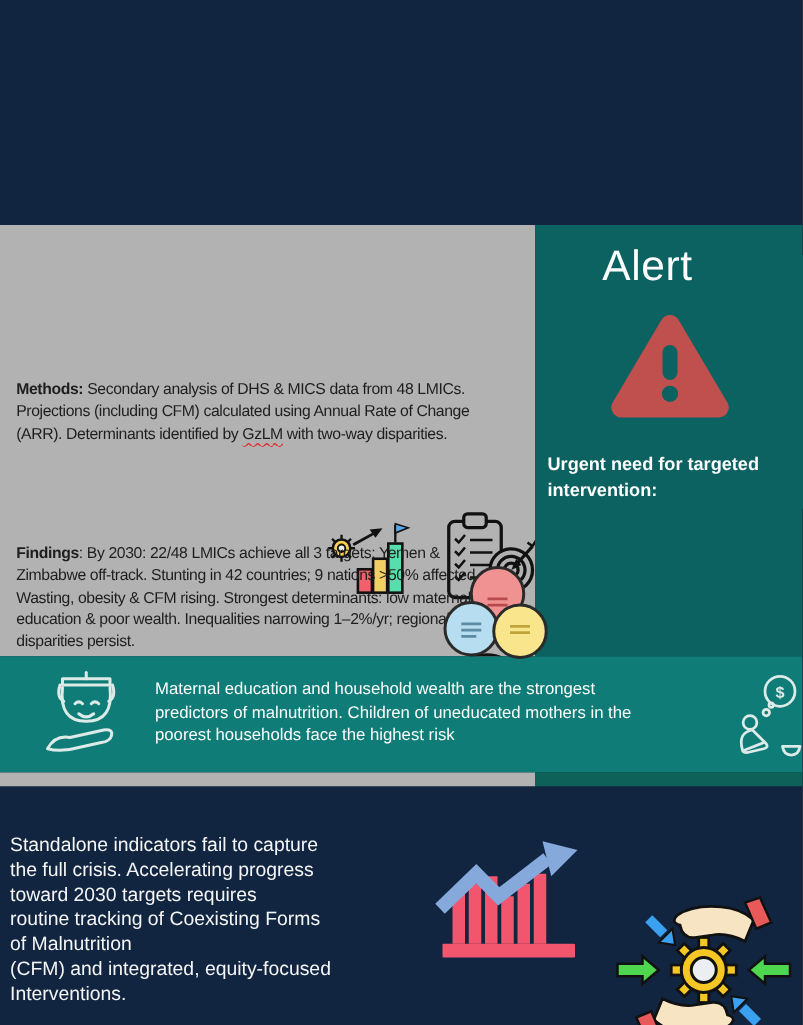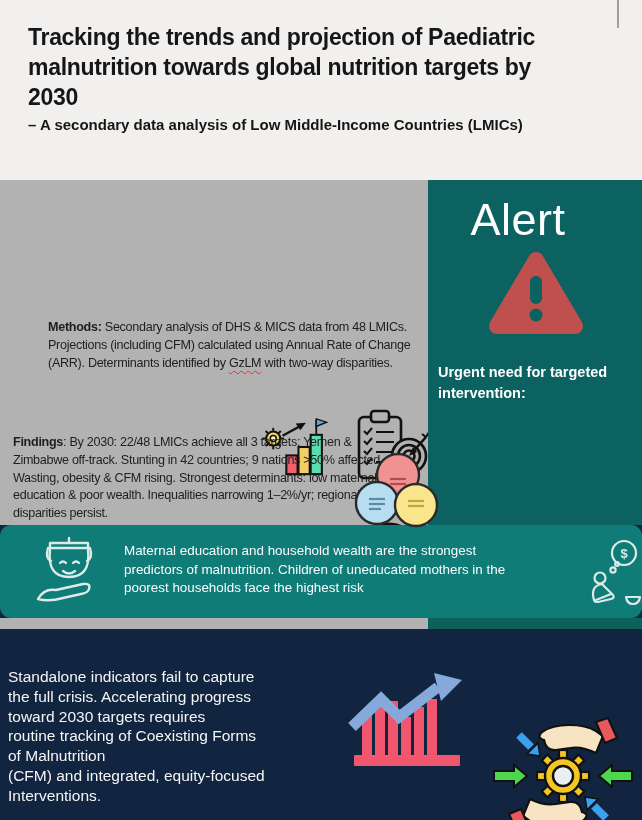--- a/index.html
+++ b/index.html
@@ -18,54 +18,47 @@
   .vline{position:absolute;left:617px;top:0;width:2px;height:28px;background:#9f9f9f;}
   
   .gray-panel{position:absolute;left:0;top:180px;width:428px;height:345px;background:var(--panel-gray);overflow:hidden;}
   .para{position:absolute;left:13px;width:424px;font-size:12.6px;line-height:17.8px;color:#1e1e1e;
         letter-spacing:-0.3px;white-space:pre;z-index:2;}
   .para b{letter-spacing:-0.3px;}
   .spellcheck{text-decoration:underline wavy #e03131;text-decoration-thickness:1px;text-underline-offset:3px;}
   .icon-abs{position:absolute;z-index:1;}
   
   .alert-panel{position:absolute;left:428px;top:180px;width:214px;height:345px;background:var(--alert-teal);}
-  .alert-title{position:absolute;left:0;top:14px;width:180px;text-align:center;font-size:45px;color:#fdfdfd;letter-spacing:0.5px;}
+  .alert-title{position:absolute;left:0;top:14px;width:180px;text-align:center;font-size:34px;color:#fdfdfd;letter-spacing:0.5px;}
   .alert-heading{position:absolute;left:10px;top:182px;width:200px;font-size:14.5px;font-weight:bold;
                  line-height:21px;color:#fff;white-space:pre;}
   .alert-body{position:absolute;left:10px;top:228px;width:200px;font-size:13px;line-height:15.4px;
               color:#f2f5f4;white-space:pre;letter-spacing:-0.2px;}
   
-  .band{position:absolute;left:0;top:525px;width:642px;height:93px;background:var(--band-teal);border-radius:11px;}
+  .band{position:absolute;left:0;top:525px;width:642px;height:93px;background:var(--band-teal);}
   .band-text{position:absolute;left:124px;top:17px;font-size:13.4px;line-height:18.6px;color:#fbfdfd;white-space:pre;}
   
   .strip-gray{position:absolute;left:0;top:618px;width:428px;height:11px;background:var(--panel-gray);}
   .strip-teal{position:absolute;left:428px;top:618px;width:214px;height:11px;background:var(--strip-teal);}
   
   .conclusion{position:absolute;left:0;top:629px;width:581px;height:191px;background:var(--navy);margin-top:20px;}
   .conclusion-text{position:absolute;left:8px;top:18px;font-size:15.5px;line-height:19.8px;color:#f5f5f5;white-space:pre;}
   svg{display:block;}
   svg text{font-family:"Liberation Sans",sans-serif;}
 </style>
 </head>
 <body>
 
 <div class="poster">
 
-  <header class="header">
-    <h1 class="title">Tracking the trends and projection of Paediatric
-malnutrition towards global nutrition targets by
-2030</h1>
-    <h2 class="subtitle">– A secondary data analysis of Low Middle-Income Countries (LMICs)</h2>
-    <div class="vline"></div>
-  </header>
 
   <section class="gray-panel">
 
 
-    <p class="para" style="top:139px;margin-left:35px;"><b>Methods:</b><span> Secondary analysis of DHS &amp; MICS data from 48 LMICs.
+    <p class="para" style="top:123px;"><b>Methods:</b><span> Secondary analysis of DHS &amp; MICS data from 48 LMICs.
 Projections (including CFM) calculated using Annual Rate of Change
 (ARR). Determinants identified by </span><span class="spellcheck">GzLM</span><span> with two-way disparities.</span></p>
 
     <p class="para" style="top:206px;margin-top:48px;"><b>Findings</b><span>: By 2030: 22/48 LMICs achieve all 3 targets; Yemen &amp;
 Zimbabwe off-track. Stunting in 42 countries; 9 nations &gt;50% affected.
 Wasting, obesity &amp; CFM rising. Strongest determinants: low maternal
 education &amp; poor wealth. Inequalities narrowing 1–2%/yr; regional
 disparities persist.</span></p>
 
     <svg class="icon-abs" style="left:252px;top:238px;" width="78" height="58" viewBox="0 0 78 62">

